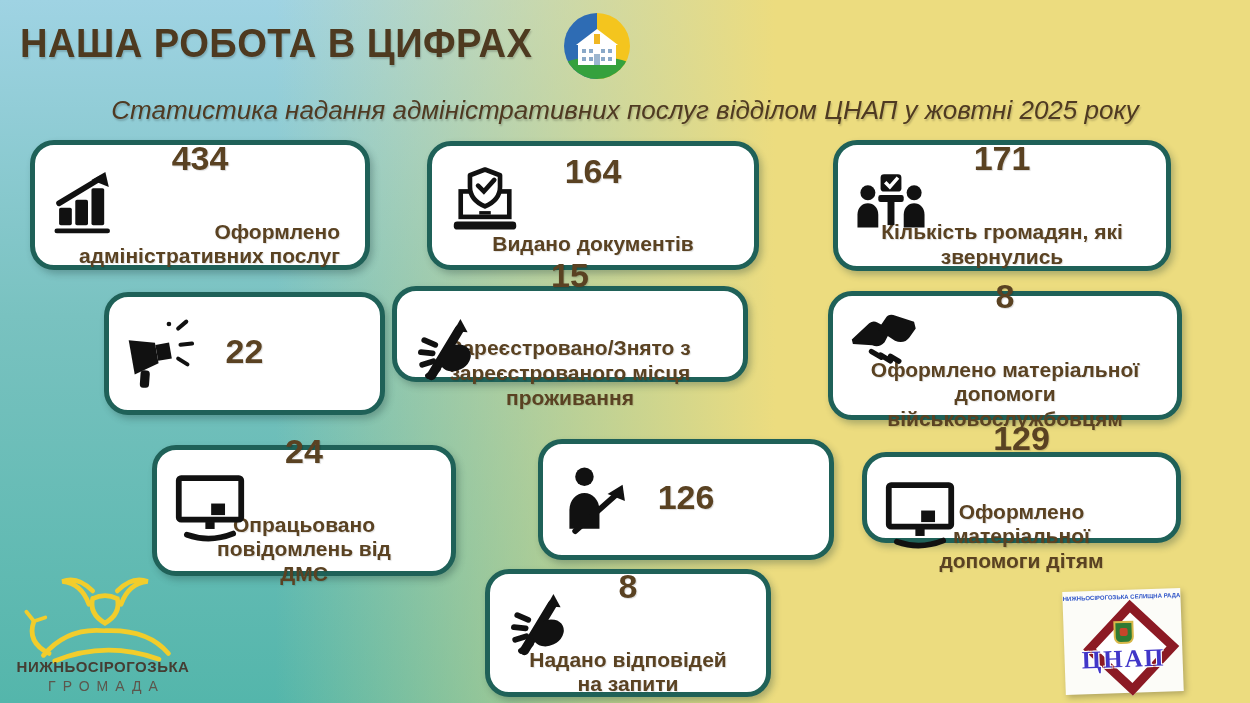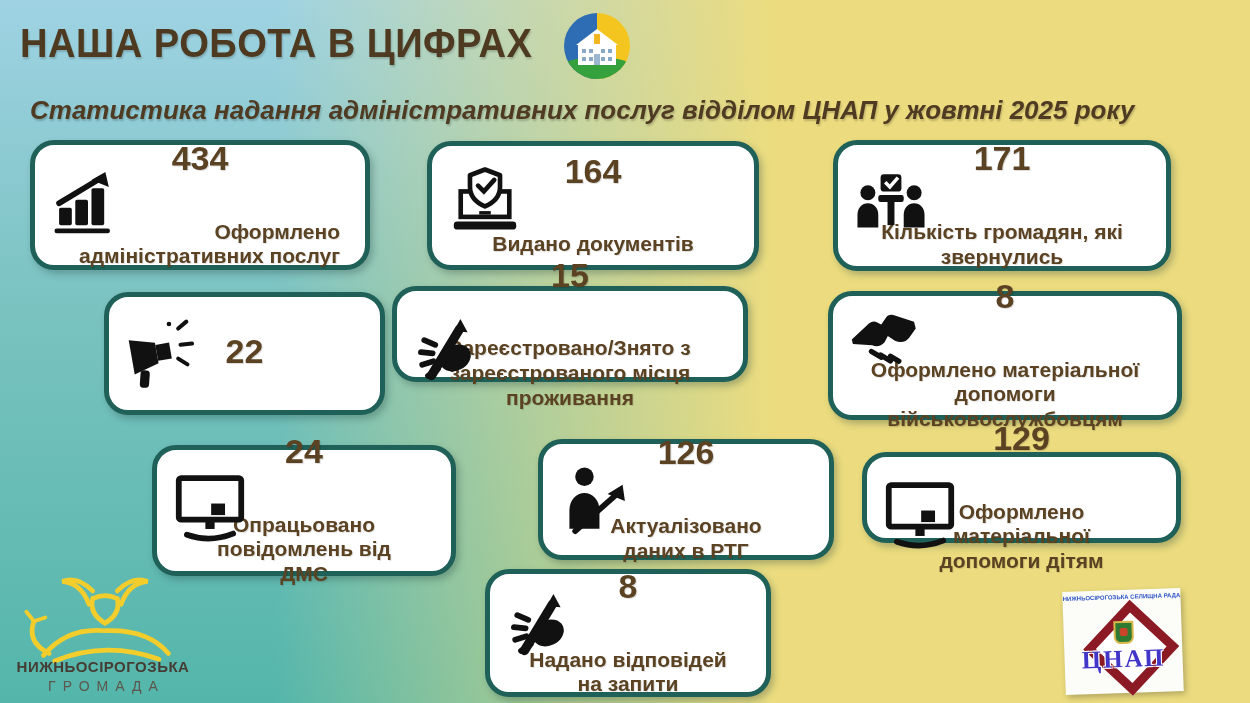--- a/index.html
+++ b/index.html
@@ -12,22 +12,22 @@
   }
   .title{
     position:absolute;left:20px;top:20px;
     font-size:41px;font-weight:bold;color:#4e3a20;
     transform:scaleX(.93);transform-origin:left center;
     letter-spacing:.5px;text-shadow:1px 2px 2px rgba(0,0,0,.18);
     white-space:nowrap;
   }
   .app-logo{position:absolute;left:563px;top:12px;width:68px;height:68px;}
   .subtitle{
-    position:absolute;left:30px;top:95px;width:1190px;text-align:left;
-    font-size:26px;font-weight:bold;font-style:italic;color:#4f3a22;
+    position:absolute;left:30px;top:95px;width:1190px;text-align:center;
+    font-size:26px;font-weight:normal;font-style:italic;color:#4f3a22;
     text-shadow:1px 2px 2px rgba(0,0,0,.2);white-space:nowrap;
   }
   .card{
     position:absolute;background:#fff;border:5px solid #1f6158;border-radius:24px;
     box-shadow:3px 4px 7px rgba(30,60,55,.30);
     display:flex;flex-direction:column;align-items:center;justify-content:center;
     text-align:center;color:#5a4222;box-sizing:border-box;padding:6px 10px;gap:40px;
   }
   .card .num{font-size:34px;font-weight:bold;line-height:1.05;margin-bottom:3px;text-shadow:1px 1px 1px rgba(0,0,0,.15);}
   .card .label{font-size:21px;font-weight:bold;line-height:1.18;text-shadow:1px 1px 1px rgba(0,0,0,.12);}
@@ -218,21 +218,20 @@
   <div class="card c8">
     <span class="icon">
       <svg viewBox="0 0 64 64">
         <circle cx="22" cy="11" r="8" fill="#111"></circle>
         <path d="M9 56 V40 c0-9 6-15 13-15 s13 6 13 15 v16 z" fill="#111"></path>
         <path d="M14 58 L50 26" stroke="#111" stroke-width="5" stroke-linecap="round"></path>
         <polygon points="55,18 57,32 42,26" fill="#111"></polygon>
       </svg>
     </span>
     <div class="num">126</div>
-    <div class="label">Актуалізовано даних в РТГ</div>
   </div>
 
   <div class="card c9">
     <span class="icon">
       <svg viewBox="0 0 64 64">
         <rect x="5" y="7" width="54" height="36" rx="2" fill="none" stroke="#111" stroke-width="5"></rect>
         <rect x="33" y="29" width="12" height="10" fill="#111"></rect>
         <rect x="28" y="45" width="8" height="6" fill="#111"></rect>
         <path d="M12 56 q20 7 40 -1" stroke="#111" stroke-width="5" fill="none" stroke-linecap="round"></path>
       </svg>

